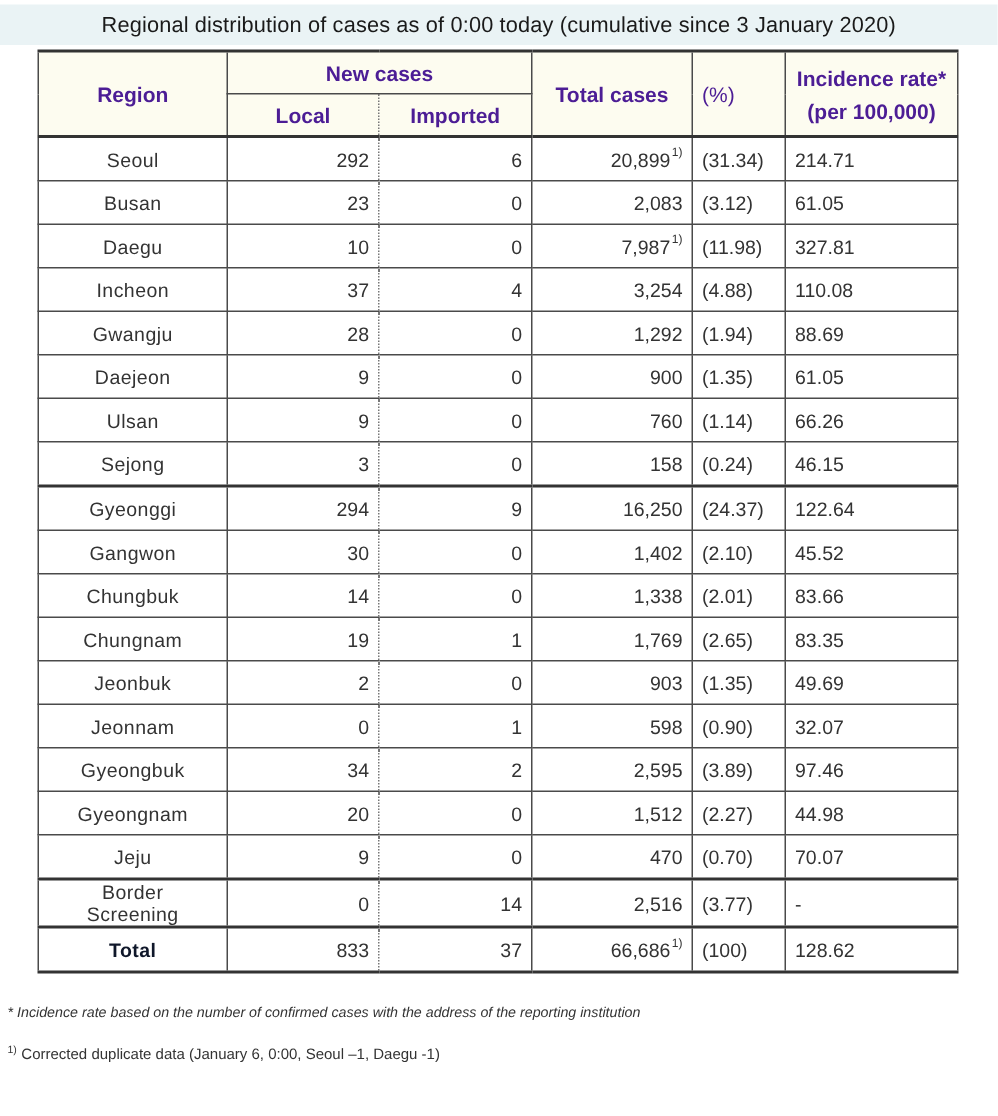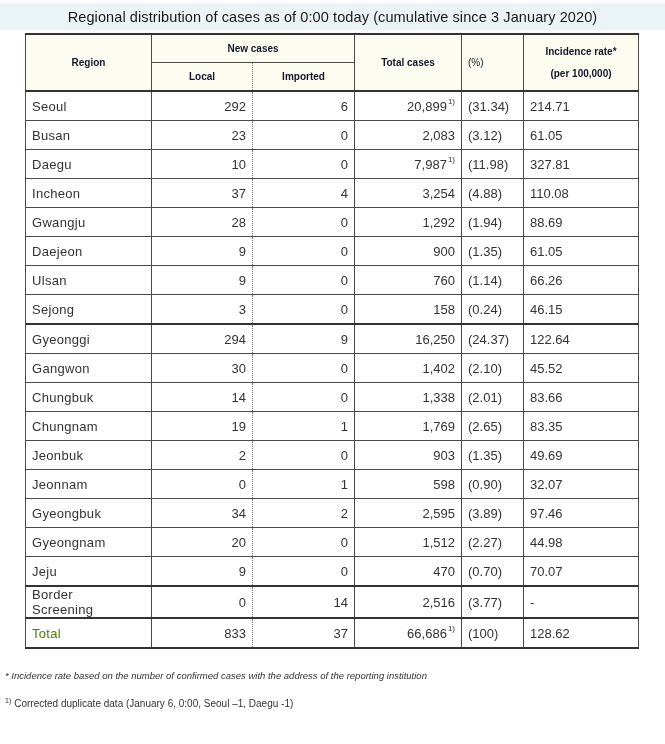--- a/index.html
+++ b/index.html
@@ -21,38 +21,38 @@
   table.regional col.c-region { width: 126px; }
   table.regional col.c-local { width: 101px; }
   table.regional col.c-imp { width: 102px; }
   table.regional col.c-total { width: 107px; }
   table.regional col.c-pct { width: 62px; }
   table.regional col.c-inc { width: 115px; }
   table.regional th, table.regional td {
     border: 1px solid #4a4a4a; padding: 0 6px;
   }
   table.regional thead th {
-    background: #fdfcf0; font-weight: bold; font-size: 10px; color: #0f172a;
+    background: #fdfcf0; font-weight: bold; font-size: 14px; color: #4c1d95;
     text-align: center; height: 27px;
   }
   table.regional thead tr:first-child th { border-top: 2px solid #333; }
   table.regional thead th.pct-h { text-align: left; font-weight: normal; }
   table.regional thead th.inc-h { line-height: 22px; }
   table.regional tbody td { height: 28px; color: #333; }
   table.regional tbody tr:first-child td { border-top: 2px solid #333; }
-  td.region { text-align: left; letter-spacing: 0.3px; margin-left: 48px; }
+  td.region { text-align: center; letter-spacing: 0.3px; margin-left: 48px; }
   td.num { text-align: right; padding-right: 7px; }
   td.pct { text-align: left; padding-left: 5px; }
   td.inc { text-align: left; }
   .dotted-right { border-right: 1px dotted #777 !important; }
   .dotted-left { border-left: 1px dotted #777 !important; }
   tr.group-top td { border-top: 2px solid #333 !important; }
   tr.border-row td { height: 40px; line-height: 15px; }
   tr.total-row td { border-top: 2px solid #333 !important; border-bottom: 2px solid #333; height: 29px; }
-  tr.total-row td.region { font-weight: normal; color: #4d7c0f; }
+  tr.total-row td.region { font-weight: bold; color: #0f172a; }
   sup.fn { font-size: 8px; vertical-align: top; position: relative; top: -2px; margin-left: 1px; }
   .notes {
     position: absolute; left: 5px; top: 670px; width: 655px;
     font-size: 9.5px; color: #333; line-height: 12px;
   }
   .notes .note { font-style: italic; padding-left: 8px; text-indent: -8px; }
   .notes .fn-note { margin-top: 13px; font-size: 10px; }
   .notes .fn-note sup { font-size: 7px; margin-right: 3px; }
 </style>
 </head>

